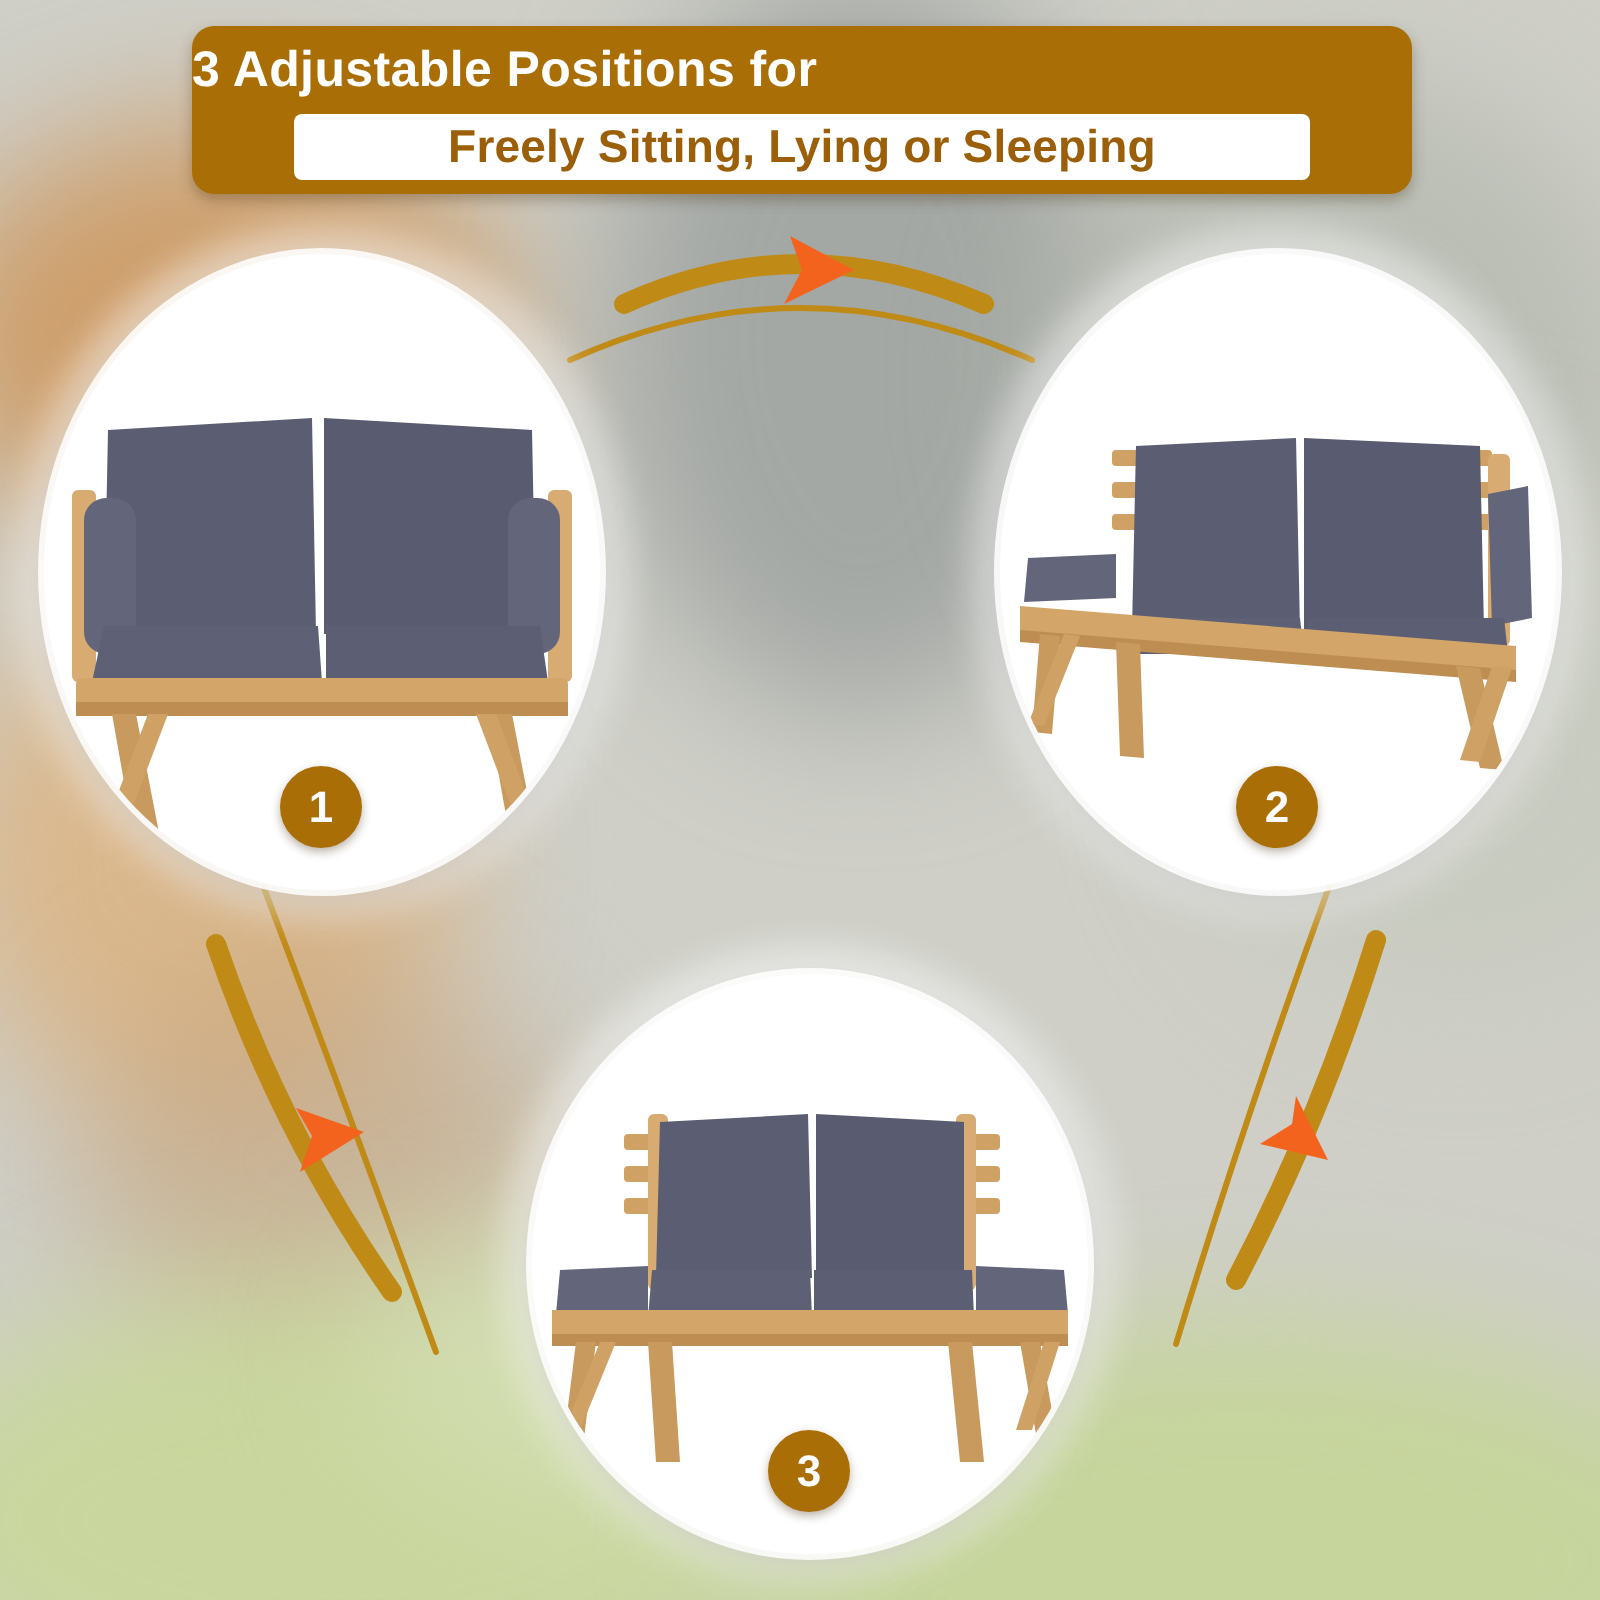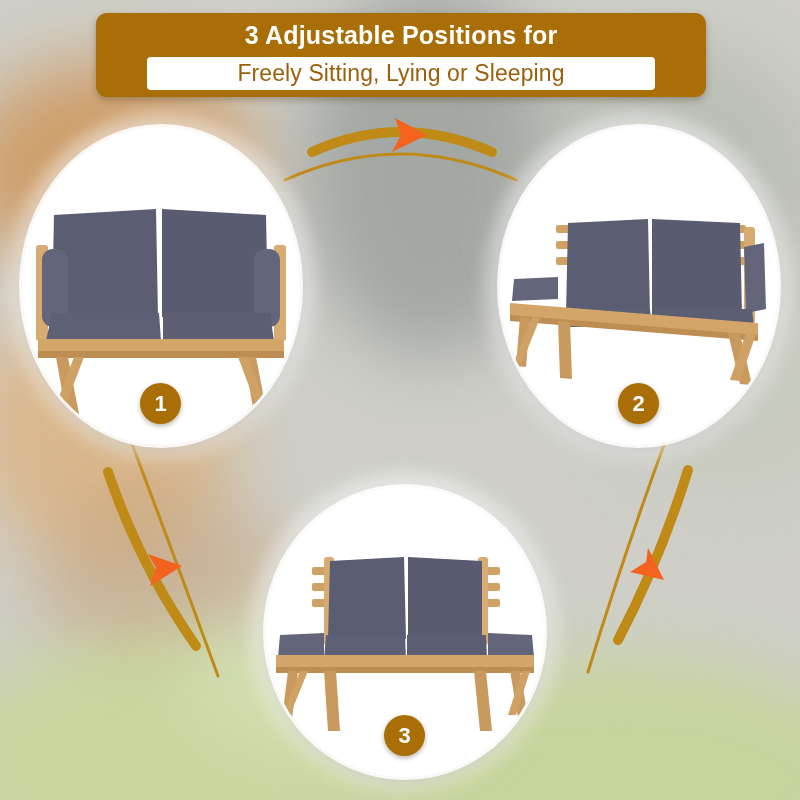--- a/index.html
+++ b/index.html
@@ -39,32 +39,32 @@
   .b9{left:180px;top:600px;width:300px;height:160px;background:rgba(214,224,182,.7);}
 
   
   .banner{
     position:absolute;left:96px;top:13px;width:610px;height:84px;
     background:#a96f06;border-radius:11px;
     box-shadow:0 3px 7px rgba(60,35,0,.30);
   }
   .banner-line1{
     position:absolute;left:0;top:8px;width:100%;
-    text-align:center;color:#ffffff;
+    color:#ffffff;
     font-size:25px;font-weight:bold;letter-spacing:.2px;
     white-space:nowrap;
   }
   .banner-plate{
     position:absolute;left:51px;top:44px;width:508px;height:33px;
     background:#ffffff;border-radius:4px;
   }
   .banner-line2{
     position:absolute;left:0;top:3px;width:100%;
     text-align:center;color:#9b5f09;
-    font-size:23px;font-weight:normal;letter-spacing:.1px;
+    font-size:23px;font-weight:bold;letter-spacing:.1px;
     white-space:nowrap;
   }
 
   
   .node{position:absolute;}
   .halo{
     position:absolute;inset:-13px;border-radius:50%;
     background:rgba(255,255,255,.55);
     filter:blur(9px);
   }

